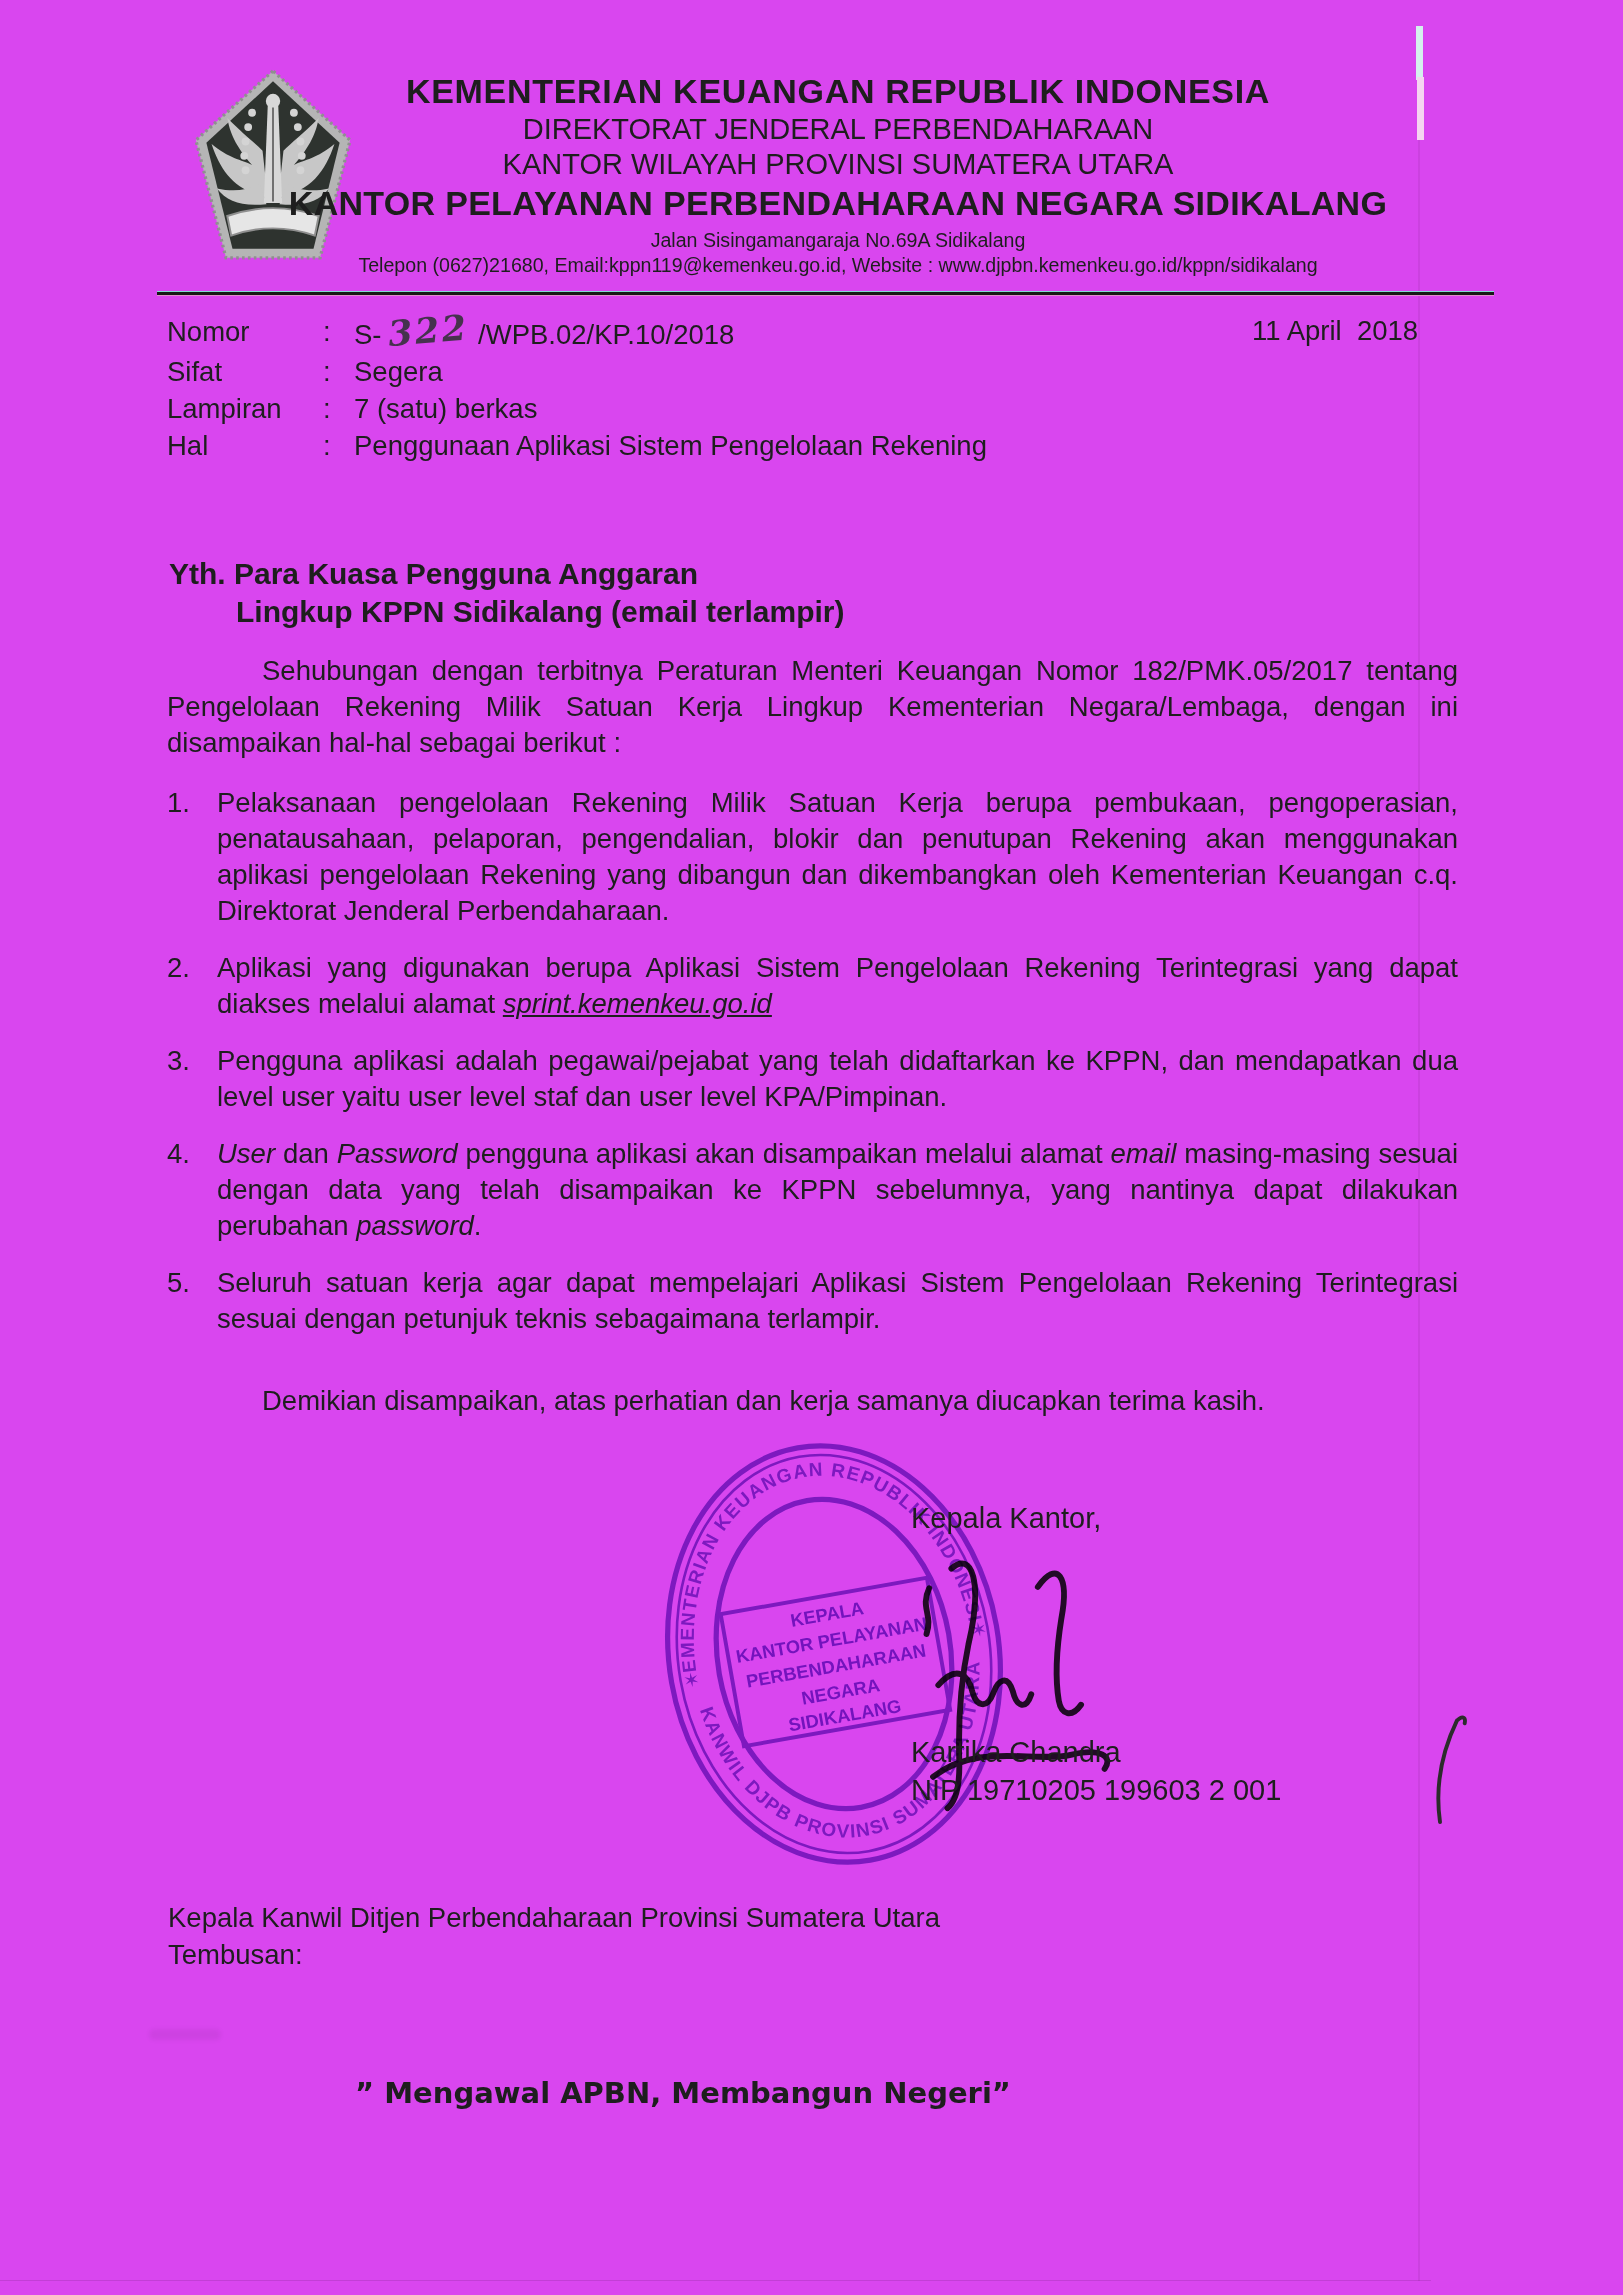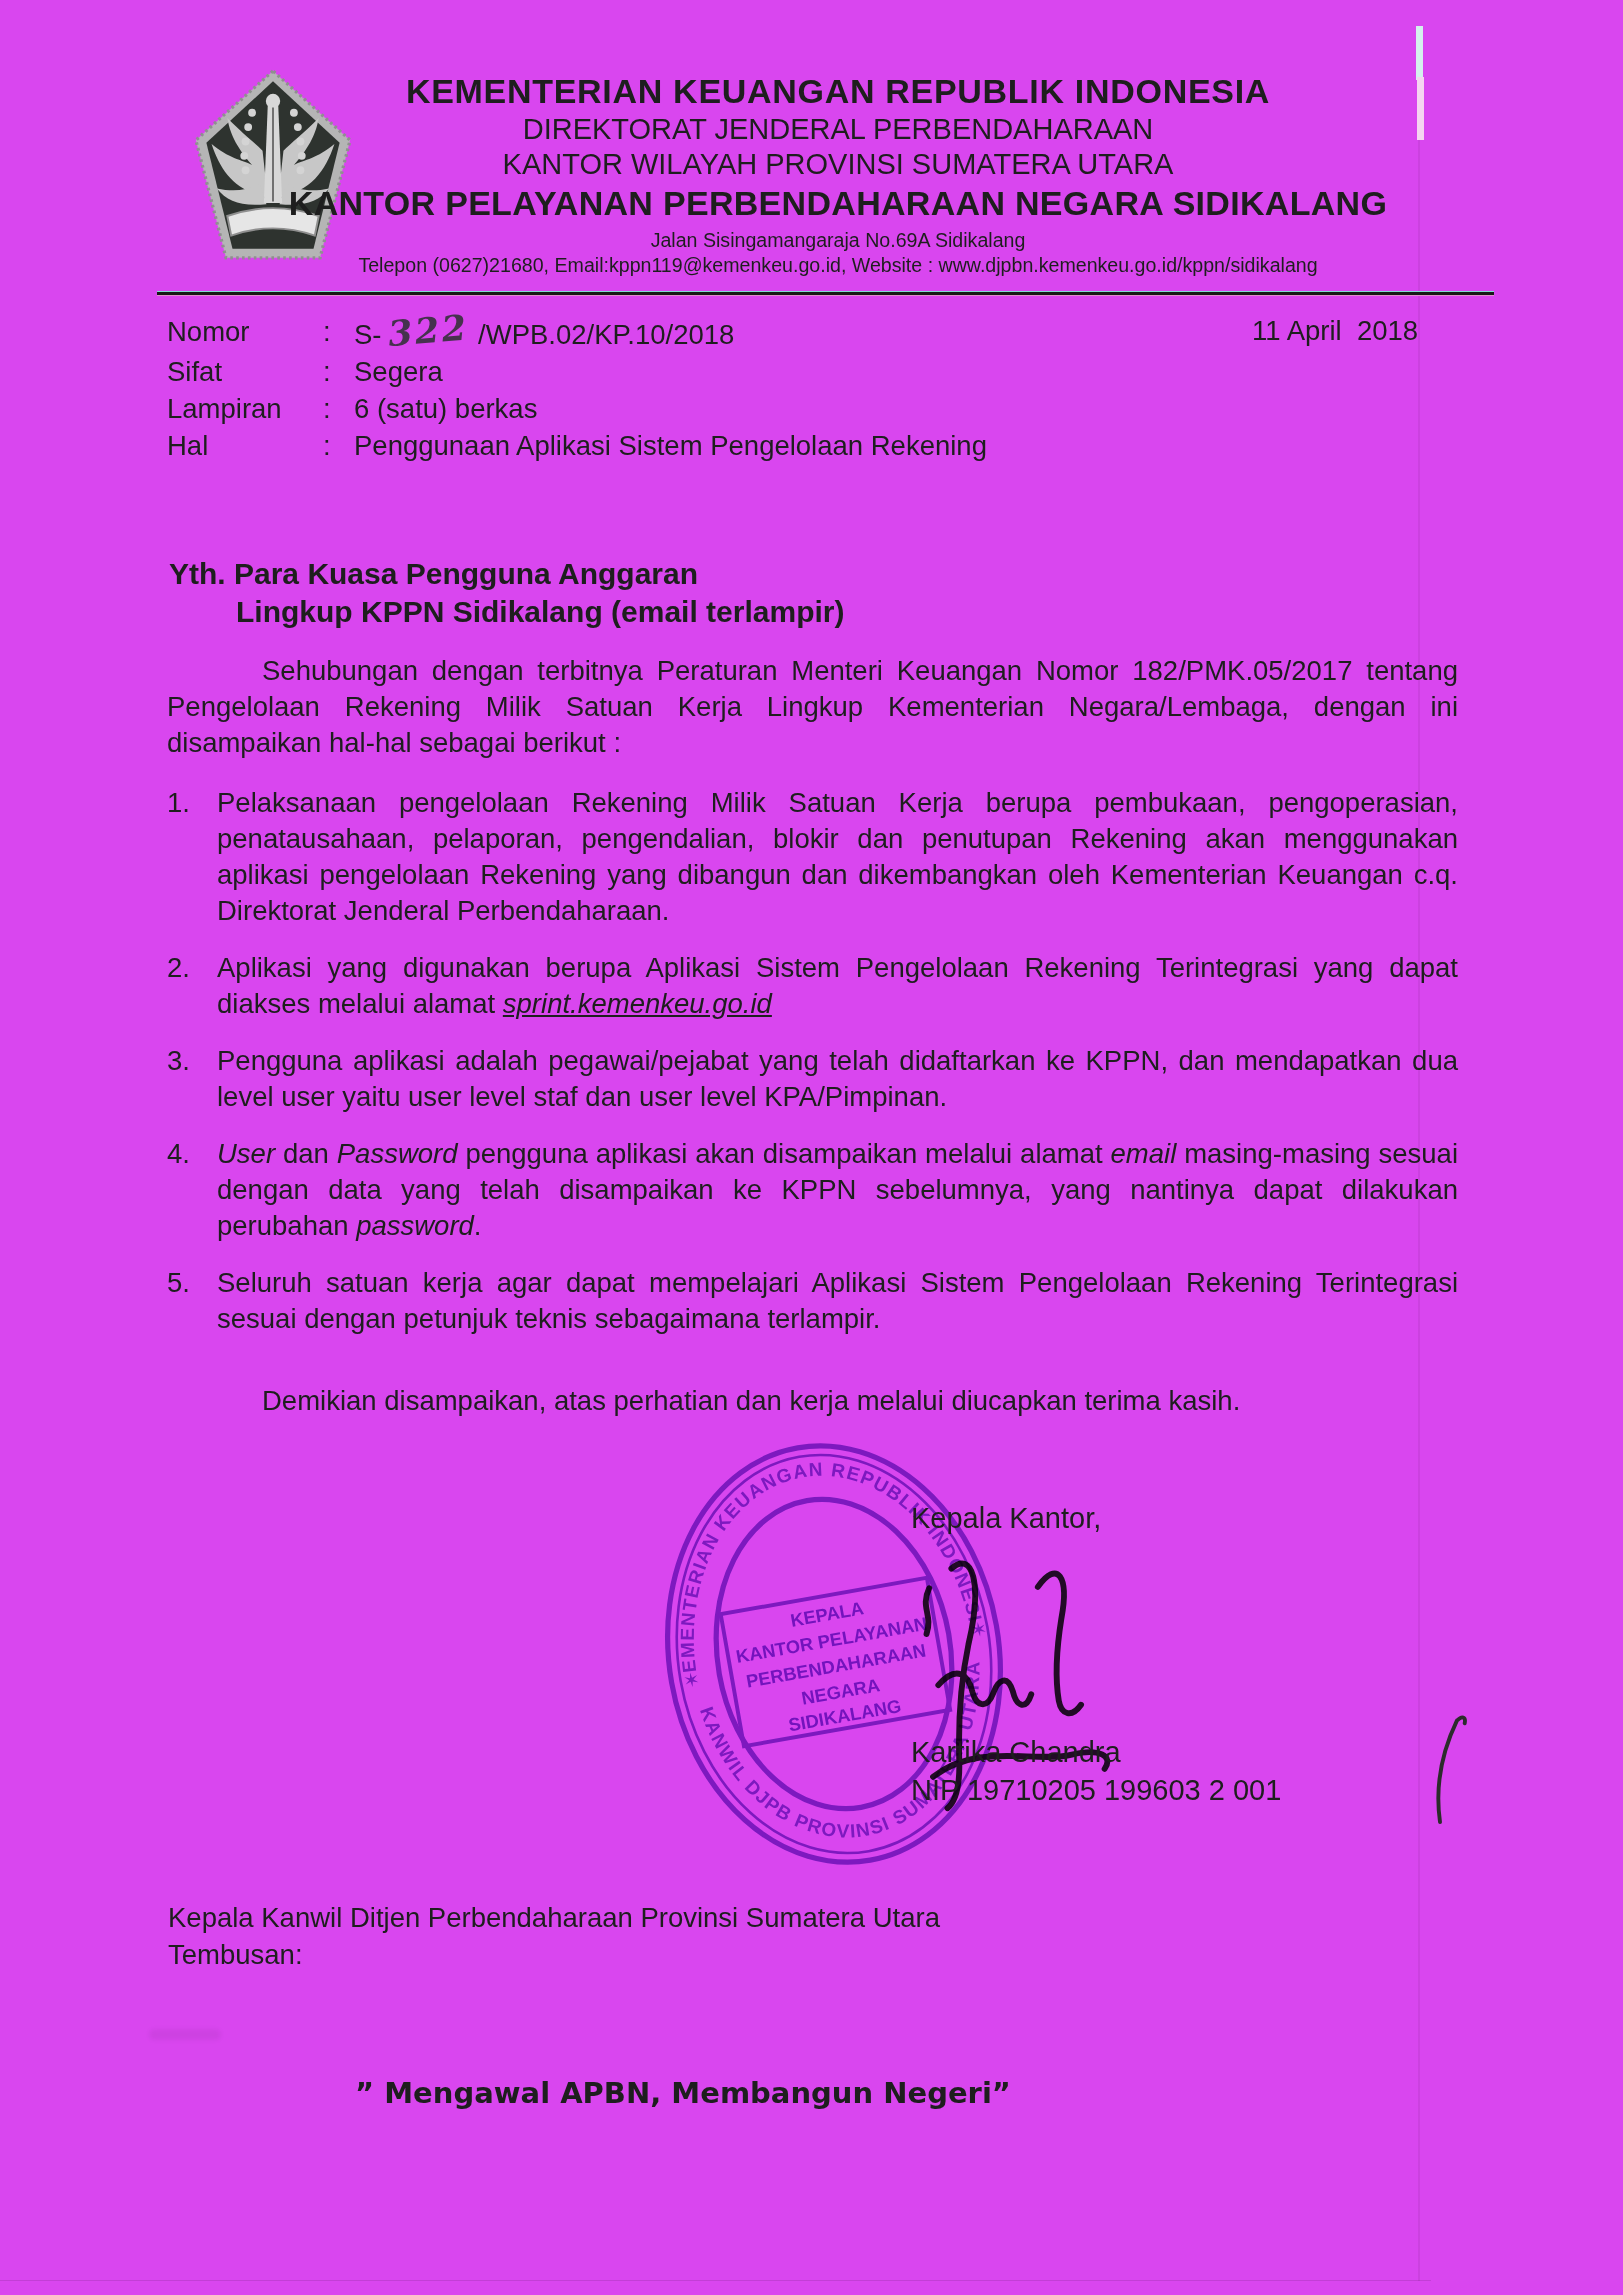--- a/index.html
+++ b/index.html
@@ -115,21 +115,21 @@
     <div class="lbl">Nomor</div>
     <div class="col">:</div>
     <div class="val"><span>S-</span><span class="handwritten">322</span><span>/WPB.02/KP.10/2018</span></div>
 
     <div class="lbl">Sifat</div>
     <div class="col">:</div>
     <div class="val">Segera</div>
 
     <div class="lbl">Lampiran</div>
     <div class="col">:</div>
-    <div class="val">6 (satu)  berkas</div>
+    <div class="val">7 (satu)  berkas</div>
 
     <div class="lbl">Hal</div>
     <div class="col">:</div>
     <div class="val">
       <div>Penggunaan Aplikasi Sistem Pengelolaan Rekening</div>
     </div>
   </div>
   <div class="date">11 April  2018</div>
 
   <div class="addressee">
@@ -158,21 +158,21 @@
     <div class="item">
       <div class="num">4.</div>
       <div class="txt"><span class="it">User</span><span> dan </span><span class="it">Password</span><span> pengguna aplikasi akan disampaikan melalui alamat </span><span class="it">email</span><span> masing-masing sesuai dengan data yang telah disampaikan ke KPPN sebelumnya, yang nantinya dapat dilakukan perubahan </span><span class="it">password</span><span>.</span></div>
     </div>
 
     <div class="item">
       <div class="num">5.</div>
       <div class="txt">Seluruh satuan kerja agar dapat mempelajari Aplikasi Sistem Pengelolaan Rekening Terintegrasi sesuai dengan petunjuk teknis sebagaimana terlampir.</div>
     </div>
 
-    <p class="closing">Demikian disampaikan, atas perhatian dan kerja melalui diucapkan terima kasih.</p>
+    <p class="closing">Demikian disampaikan, atas perhatian dan kerja samanya diucapkan terima kasih.</p>
   </div>
 
   <svg class="stamp" viewBox="0 0 700 800">
     <g stroke="#8a49c8" fill="none">
       <ellipse cx="350" cy="400" rx="252" ry="320" stroke-width="8"></ellipse>
       <ellipse cx="350" cy="400" rx="238" ry="306" stroke-width="4"></ellipse>
       <ellipse cx="350" cy="400" rx="178" ry="238" stroke-width="8"></ellipse>
       <rect x="190" y="310" width="320" height="205" stroke-width="6"></rect>
     </g>
     <defs>

